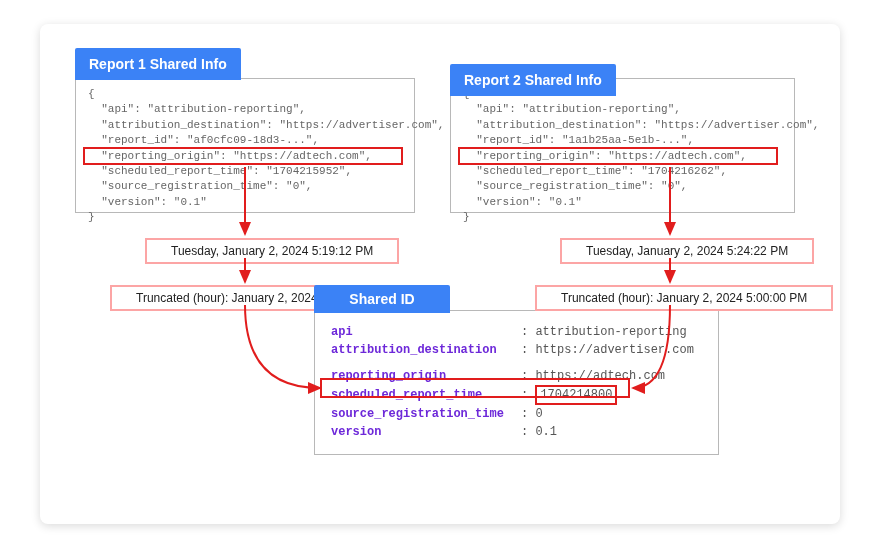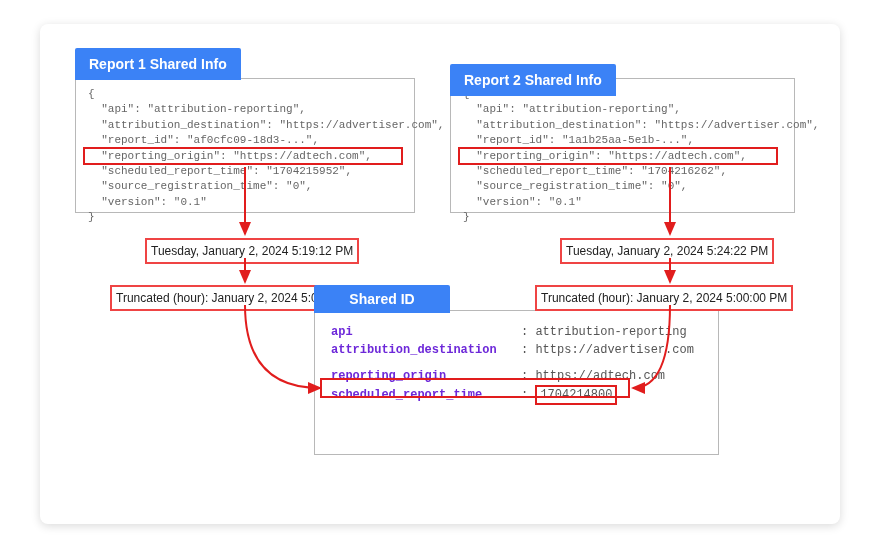--- a/index.html
+++ b/index.html
@@ -79,24 +79,24 @@
     .red-overlay {
       position: absolute;
       border: 2px solid #e11d1d;
       background: transparent;
       z-index: 4;
     }
     .ov1 { top: 147px; left: 83px; width: 320px; height: 18px; }
     .ov2 { top: 147px; left: 458px; width: 320px; height: 18px; }
     .datetime-box {
       position: absolute;
-      border: 2px solid #ef4444;
+      border: 2px solid #fca5a5;
       background: #fff;
       font-size: 12px;
-      padding: 4px 4px;
+      padding: 4px 24px;
       color: #222;
       z-index: 4;
     }
     .dt1 { top: 238px; left: 145px; }
     .dt2 { top: 238px; left: 560px; }
     .trunc1 { top: 285px; left: 110px; }
     .trunc2 { top: 285px; left: 535px; }
     .row-highlight {
       position: absolute;
       border: 2px solid #e11d1d;
@@ -147,20 +147,22 @@
 <div class="datetime-box trunc1">Truncated (hour): January 2, 2024 5:00:00 PM</div>
 <div class="datetime-box trunc2">Truncated (hour): January 2, 2024 5:00:00 PM</div>
 
 <div class="tab-header tab3">Shared ID</div>
 <div class="shared-box">
   <div><span class="key" style="width:190px">api</span><span>:</span> <span>attribution-reporting</span></div>
   <div><span class="key" style="width:190px">attribution_destination</span><span>:</span> <span>https://advertiser.com</span></div>
   <div style="height:8px"></div>
   <div><span class="key" style="width:190px">reporting_origin</span><span>:</span> <span>https://adtech.com</span></div>
   <div><span class="key" style="width:190px">scheduled_report_time</span><span>:</span> <span class="highlight-inline">1704214800</span></div>
+  <div><span class="key" style="width:190px">source_registration_time</span><span>:</span> <span>0</span></div>
+  <div><span class="key" style="width:190px">version</span><span>:</span> <span>0.1</span></div>
 </div>
 <div class="row-highlight shared-hi"></div>
 
 <svg class="arrows">
   <defs>
     <marker id="arrowhead" markerWidth="8" markerHeight="8" refX="6" refY="3" orient="auto">
       <path d="M0,0 L7,3 L0,6 Z" fill="#e11d1d"></path>
     </marker>
   </defs>
   <line x1="245" y1="167" x2="245" y2="234" stroke="#e11d1d" stroke-width="2" marker-end="url(#arrowhead)"></line>

